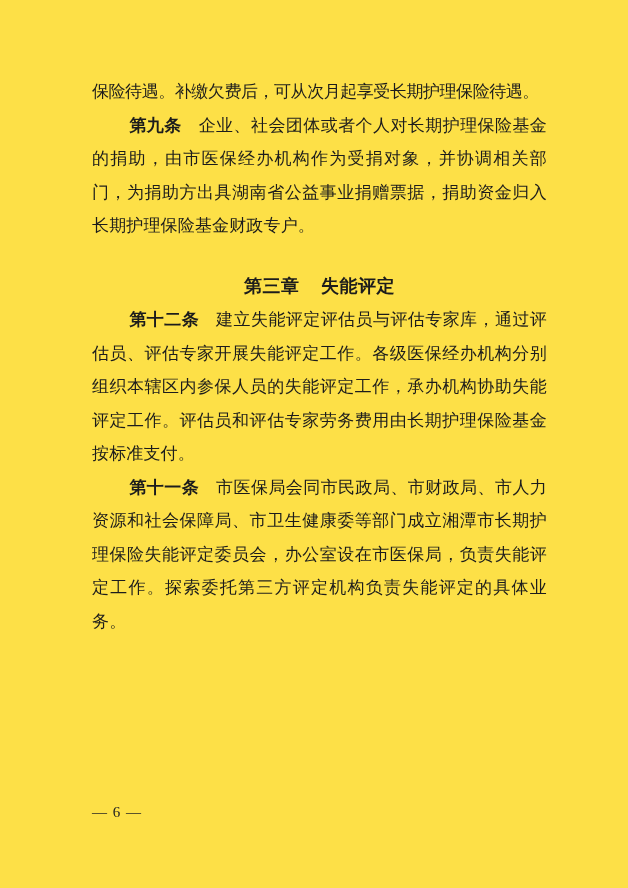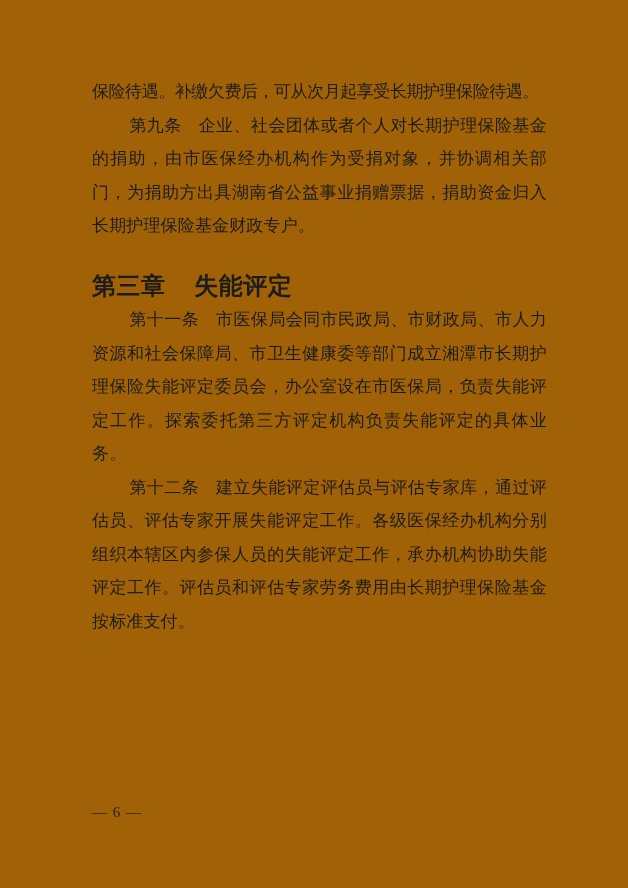--- a/index.html
+++ b/index.html
@@ -4,21 +4,21 @@
 <style>
   html, body {
     margin: 0;
     padding: 0;
     background: #ffffff;
   }
   .page {
     position: relative;
     width: 628px;
     height: 888px;
-    background: #a16207;
+    background: #fde047;
     color: #1c1c1c;
     font-family: "Liberation Serif", "DejaVu Serif", serif;
     overflow: hidden;
   }
   .content {
     position: absolute;
     left: 92px;
     top: 75px;
     width: 455px;
     font-size: 17px;
@@ -33,29 +33,29 @@
     margin: 0;
   }
   
   .content .para-list-before p.para:first-child {
     letter-spacing: -0.45px;
   }
   .content p.para.indent {
     text-indent: 2.2em;
   }
   .content p.para b.article {
-    font-weight: normal;
+    font-weight: bold;
     margin-right: 1em;
   }
   .chapter {
     margin: 27px 0 0 0;
-    font-size: 24px;
+    font-size: 18px;
     line-height: 33.5px;
     font-weight: bold;
-    text-align: left;
+    text-align: center;
     letter-spacing: 0.5px;
   }
   .chapter .chapter-title {
     margin-left: 1.2em;
   }
   .footer {
     position: absolute;
     left: 92px;
     top: 801px;
     font-size: 15px;
@@ -72,21 +72,21 @@
     <div class="para-list-before">
         <p class="para">保险待遇。补缴欠费后，可从次月起享受长期护理保险待遇。</p>
         <p class="para indent"><b class="article">第九条</b>企业、社会团体或者个人对长期护理保险基金的捐助，由市医保经办机构作为受捐对象，并协调相关部门，为捐助方出具湖南省公益事业捐赠票据，捐助资金归入长期护理保险基金财政专户。</p>
       </div>
 
     <h2 class="chapter">
       <span>第三章</span><span class="chapter-title">失能评定</span>
     </h2>
 
     <div class="para-list-after">
+        <p class="para indent"><b class="article">第十二条</b>建立失能评定评估员与评估专家库，通过评估员、评估专家开展失能评定工作。各级医保经办机构分别组织本辖区内参保人员的失能评定工作，承办机构协助失能评定工作。评估员和评估专家劳务费用由长期护理保险基金按标准支付。</p>
         <p class="para indent"><b class="article">第十一条</b>市医保局会同市民政局、市财政局、市人力资源和社会保障局、市卫生健康委等部门成立湘潭市长期护理保险失能评定委员会，办公室设在市医保局，负责失能评定工作。探索委托第三方评定机构负责失能评定的具体业务。</p>
-        <p class="para indent"><b class="article">第十二条</b>建立失能评定评估员与评估专家库，通过评估员、评估专家开展失能评定工作。各级医保经办机构分别组织本辖区内参保人员的失能评定工作，承办机构协助失能评定工作。评估员和评估专家劳务费用由长期护理保险基金按标准支付。</p>
       </div>
   </div>
 
   <div class="footer">
     <span>— 6 —</span>
   </div>
 </div>
 
 </body></html>

